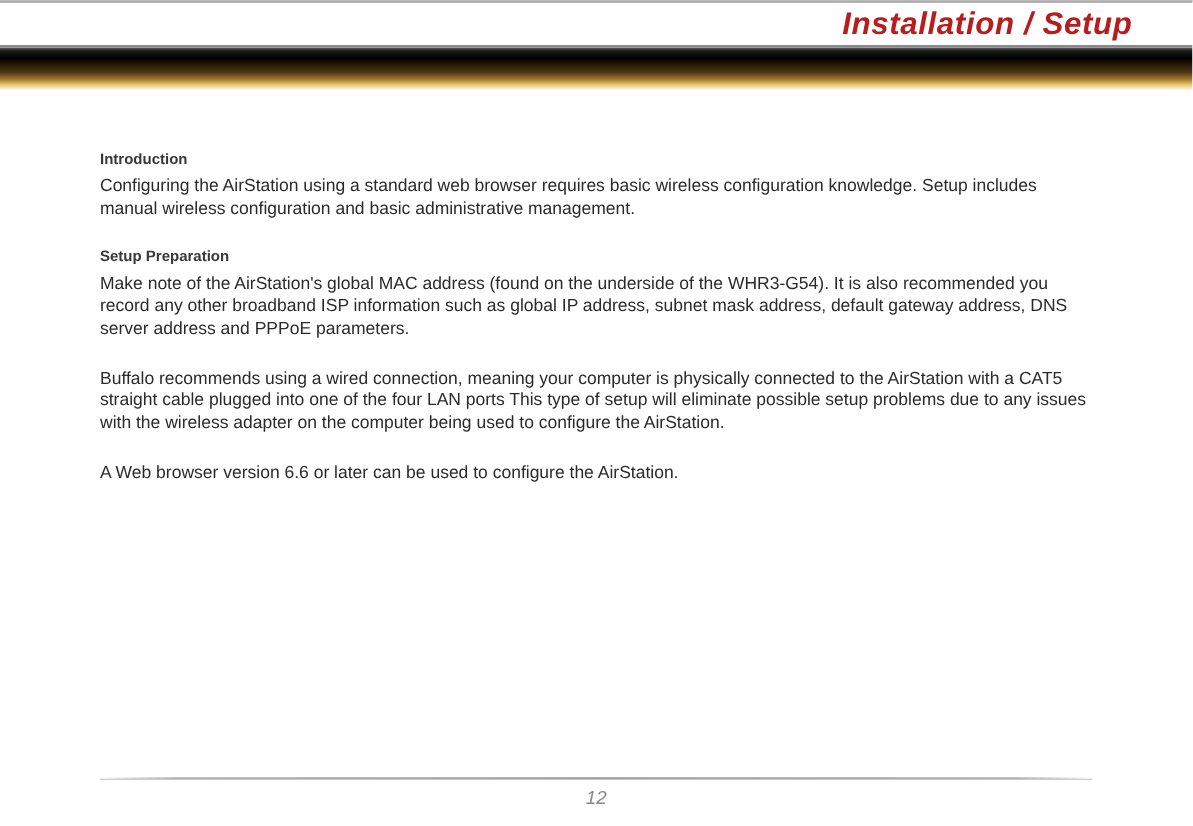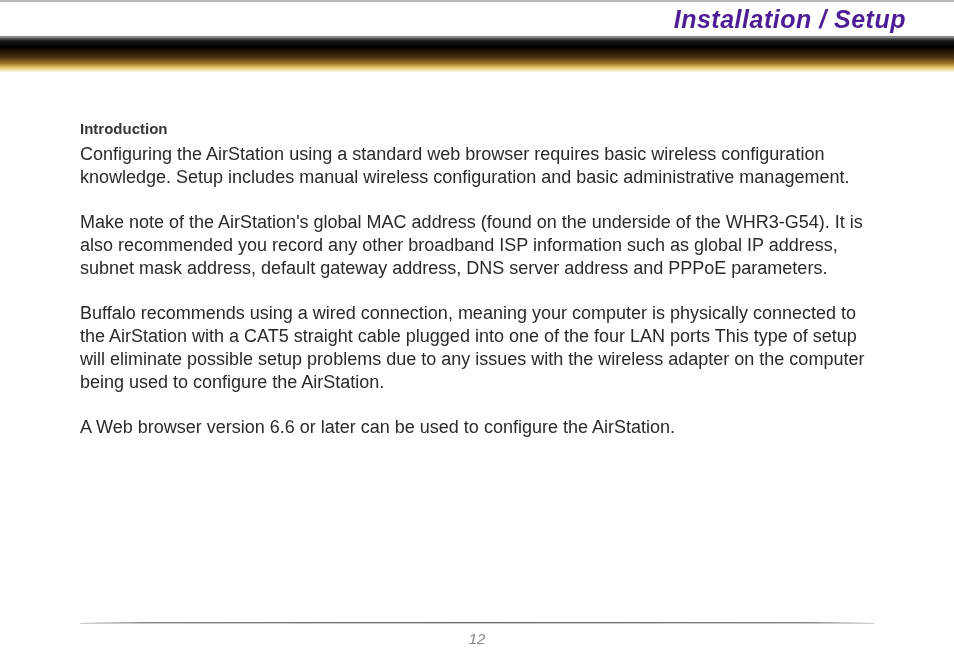--- a/index.html
+++ b/index.html
@@ -25,21 +25,21 @@
     height: 34px;
     display: flex;
     align-items: center;
     justify-content: flex-end;
     padding-right: 48px;
   }
   .header-title {
     font-size: 25px;
     font-weight: bold;
     font-style: italic;
-    color: #4c1d95;
+    color: #b91c1c;
     letter-spacing: 0.5px;
   }
   .header-gradient-band {
     height: 38px;
     background: linear-gradient(to bottom,
       #5e5e5e 0%,
       #1a1a1a 8%,
       #000000 24%,
       #2a1a06 40%,
       #4f3512 55%,
@@ -47,27 +47,27 @@
       #e4c66a 82%,
       #ffffff 96%,
       #ffffff 100%);
     border-top: 2px solid #888;
   }
   .content {
     padding: 46px 80px 0 80px;
     color: #222;
   }
   .section-heading {
-    font-size: 15px;
+    font-size: 12px;
     font-weight: bold;
     color: #383838;
     margin-bottom: 6px;
   }
   .body-text {
-    font-size: 18px;
+    font-size: 14px;
     color: #2a2a2a;
     line-height: 1.28;
     margin-bottom: 22px;
   }
   .body-text.last { margin-bottom: 0; }
   .body-text.extra-gap { margin-top: 22px; }
   .footer-area {
     position: absolute;
     bottom: 14px;
     left: 0;
@@ -96,20 +96,21 @@
     <div class="header-title">Installation / Setup</div>
   </div>
   <div class="header-gradient-band"></div>
 </div>
 
 <div class="content">
 
   <div class="section-heading">Introduction</div>
   <div class="body-text">Configuring the AirStation using a standard web browser requires basic wireless configuration knowledge. Setup includes manual wireless configuration and basic administrative management.</div>
 
+  <div class="section-heading">Setup Preparation</div>
   <div class="body-text">Make note of the AirStation's global MAC address (found on the underside of the WHR3-G54).  It is also recommended you record any other broadband ISP information such as global IP address, subnet mask address, default gateway address, DNS server address and PPPoE parameters.</div>
 
   <div class="body-text">Buffalo recommends using a wired connection, meaning your computer is physically connected to the AirStation with a CAT5 straight cable plugged into one of the four LAN ports  This type of setup will eliminate possible setup problems due to any issues with the wireless adapter on the computer being used to configure the AirStation.</div>
   <div class="body-text extra-gap last">A Web browser version 6.6 or later can be used to configure the AirStation.</div>
 
 </div>
 
 <div class="footer-area">
   <div class="footer-rule"></div>
   <div class="page-number">12</div>

